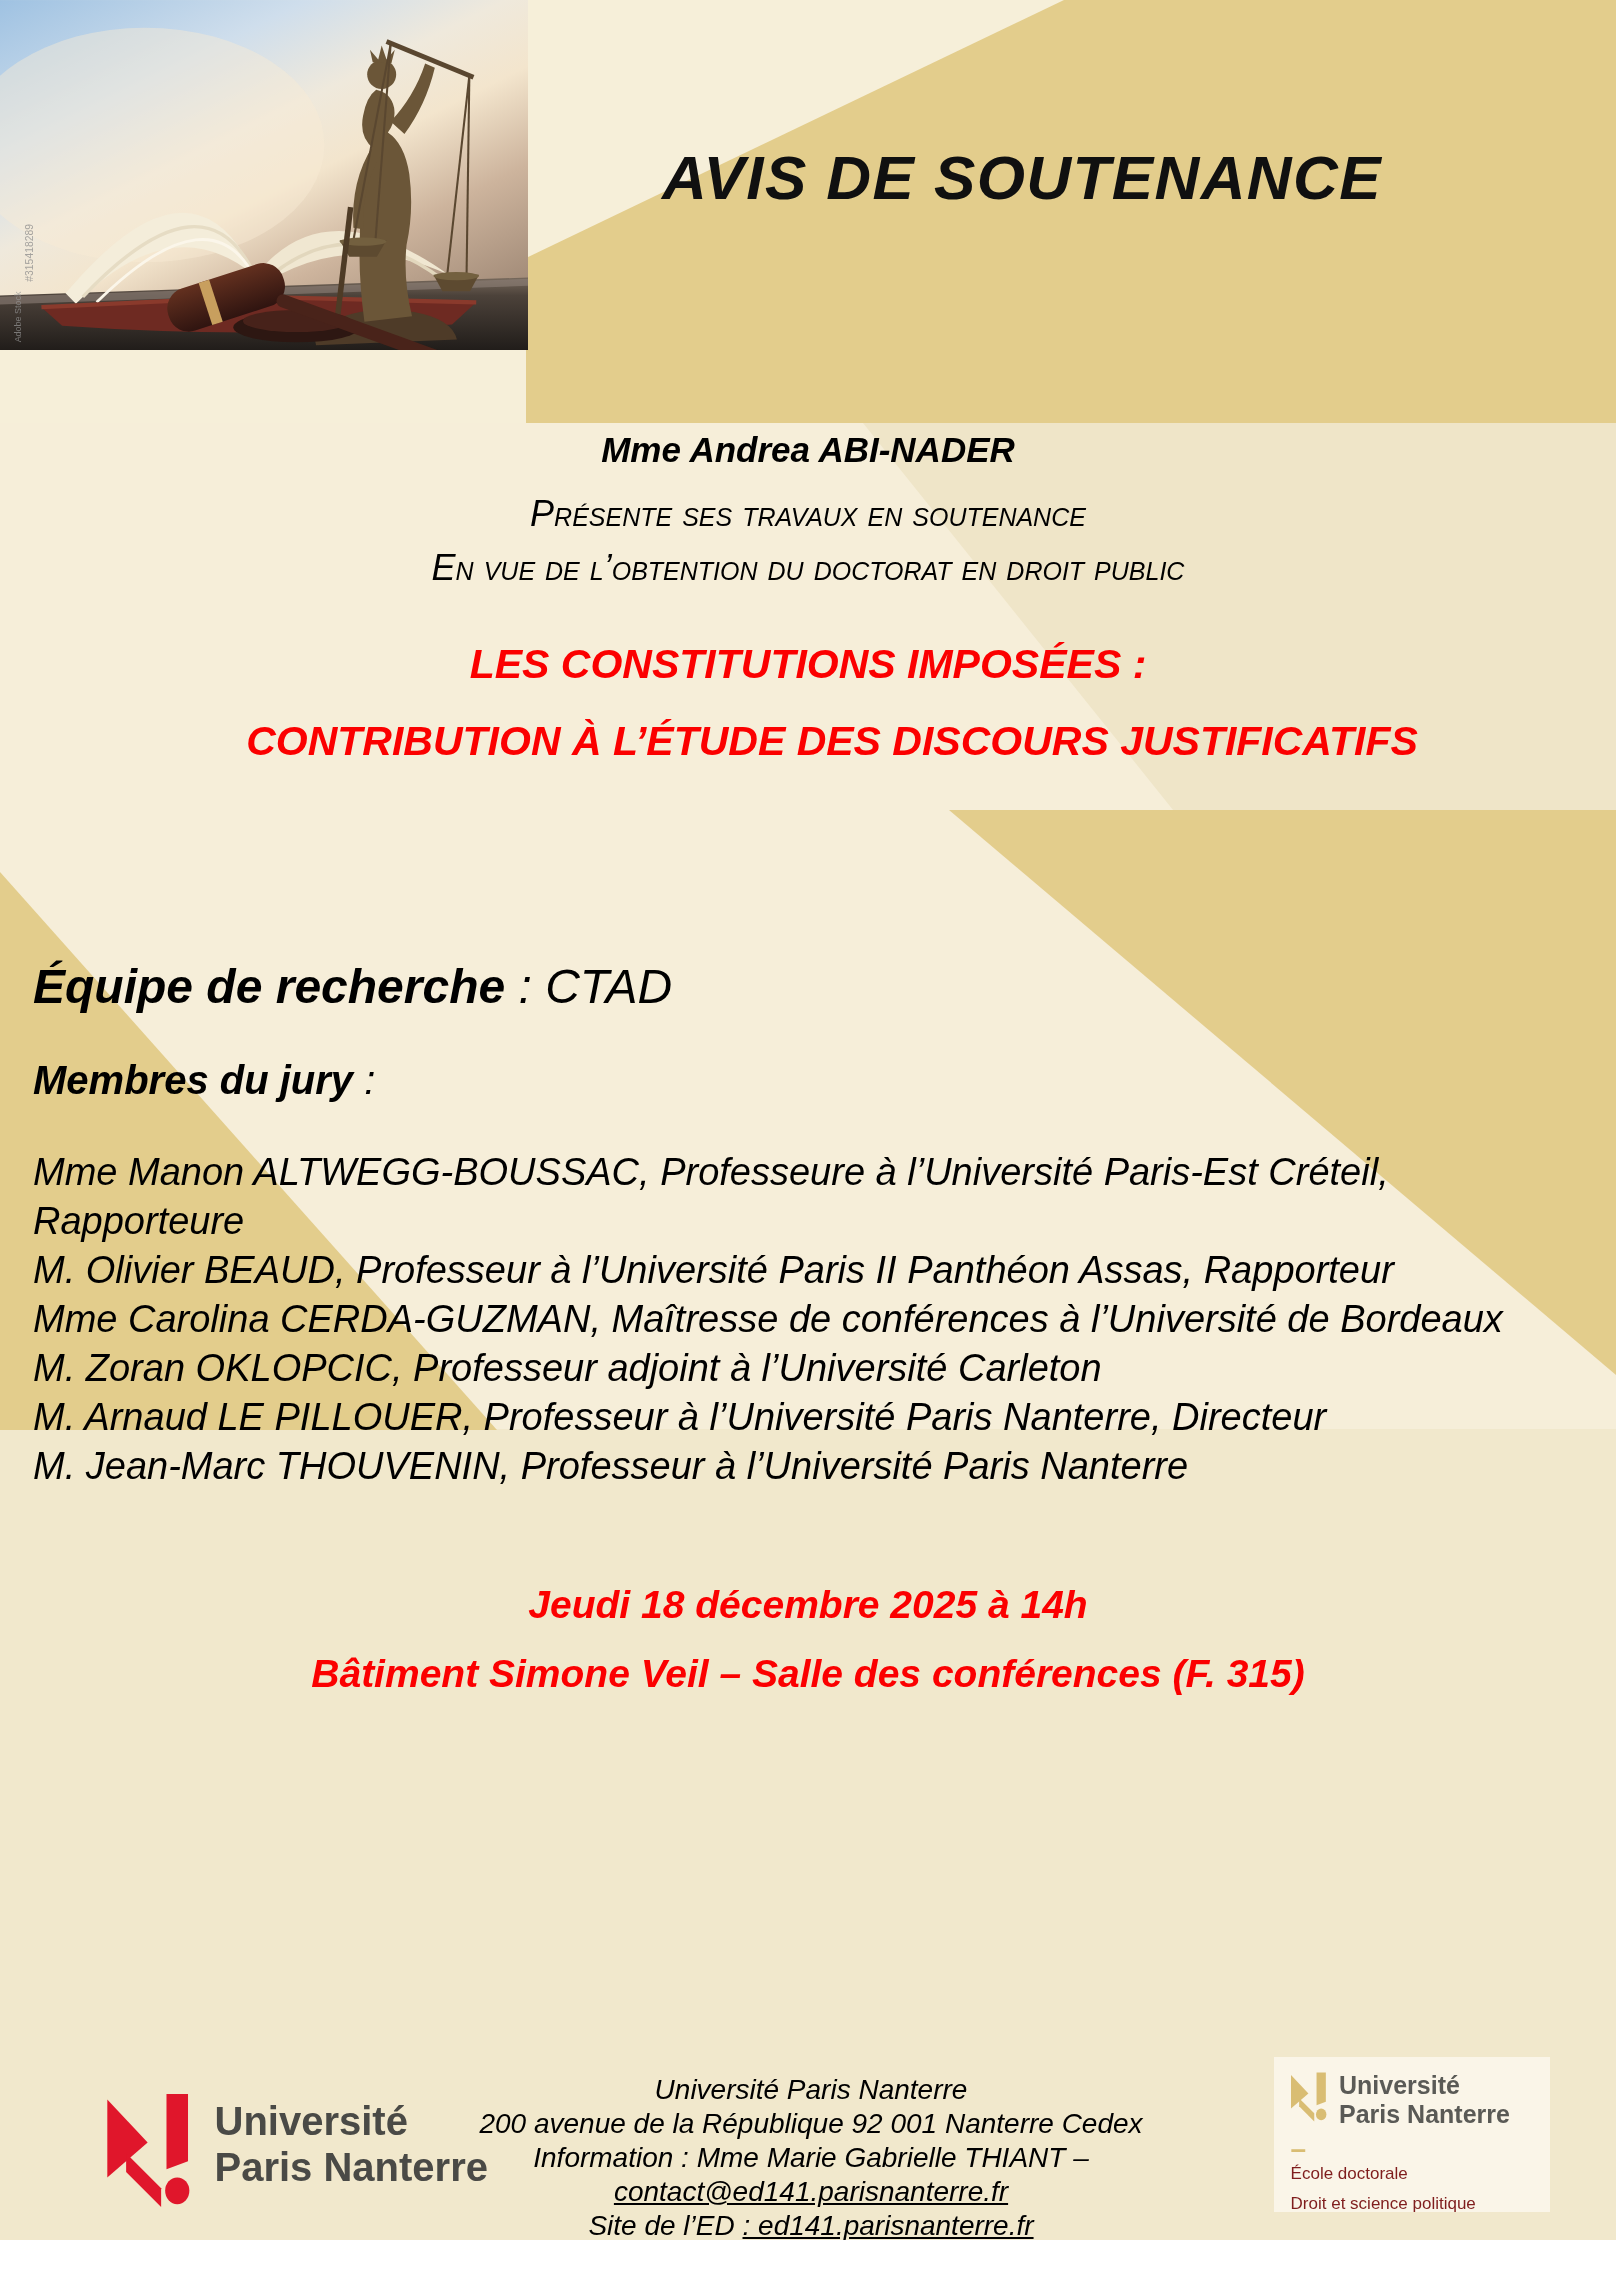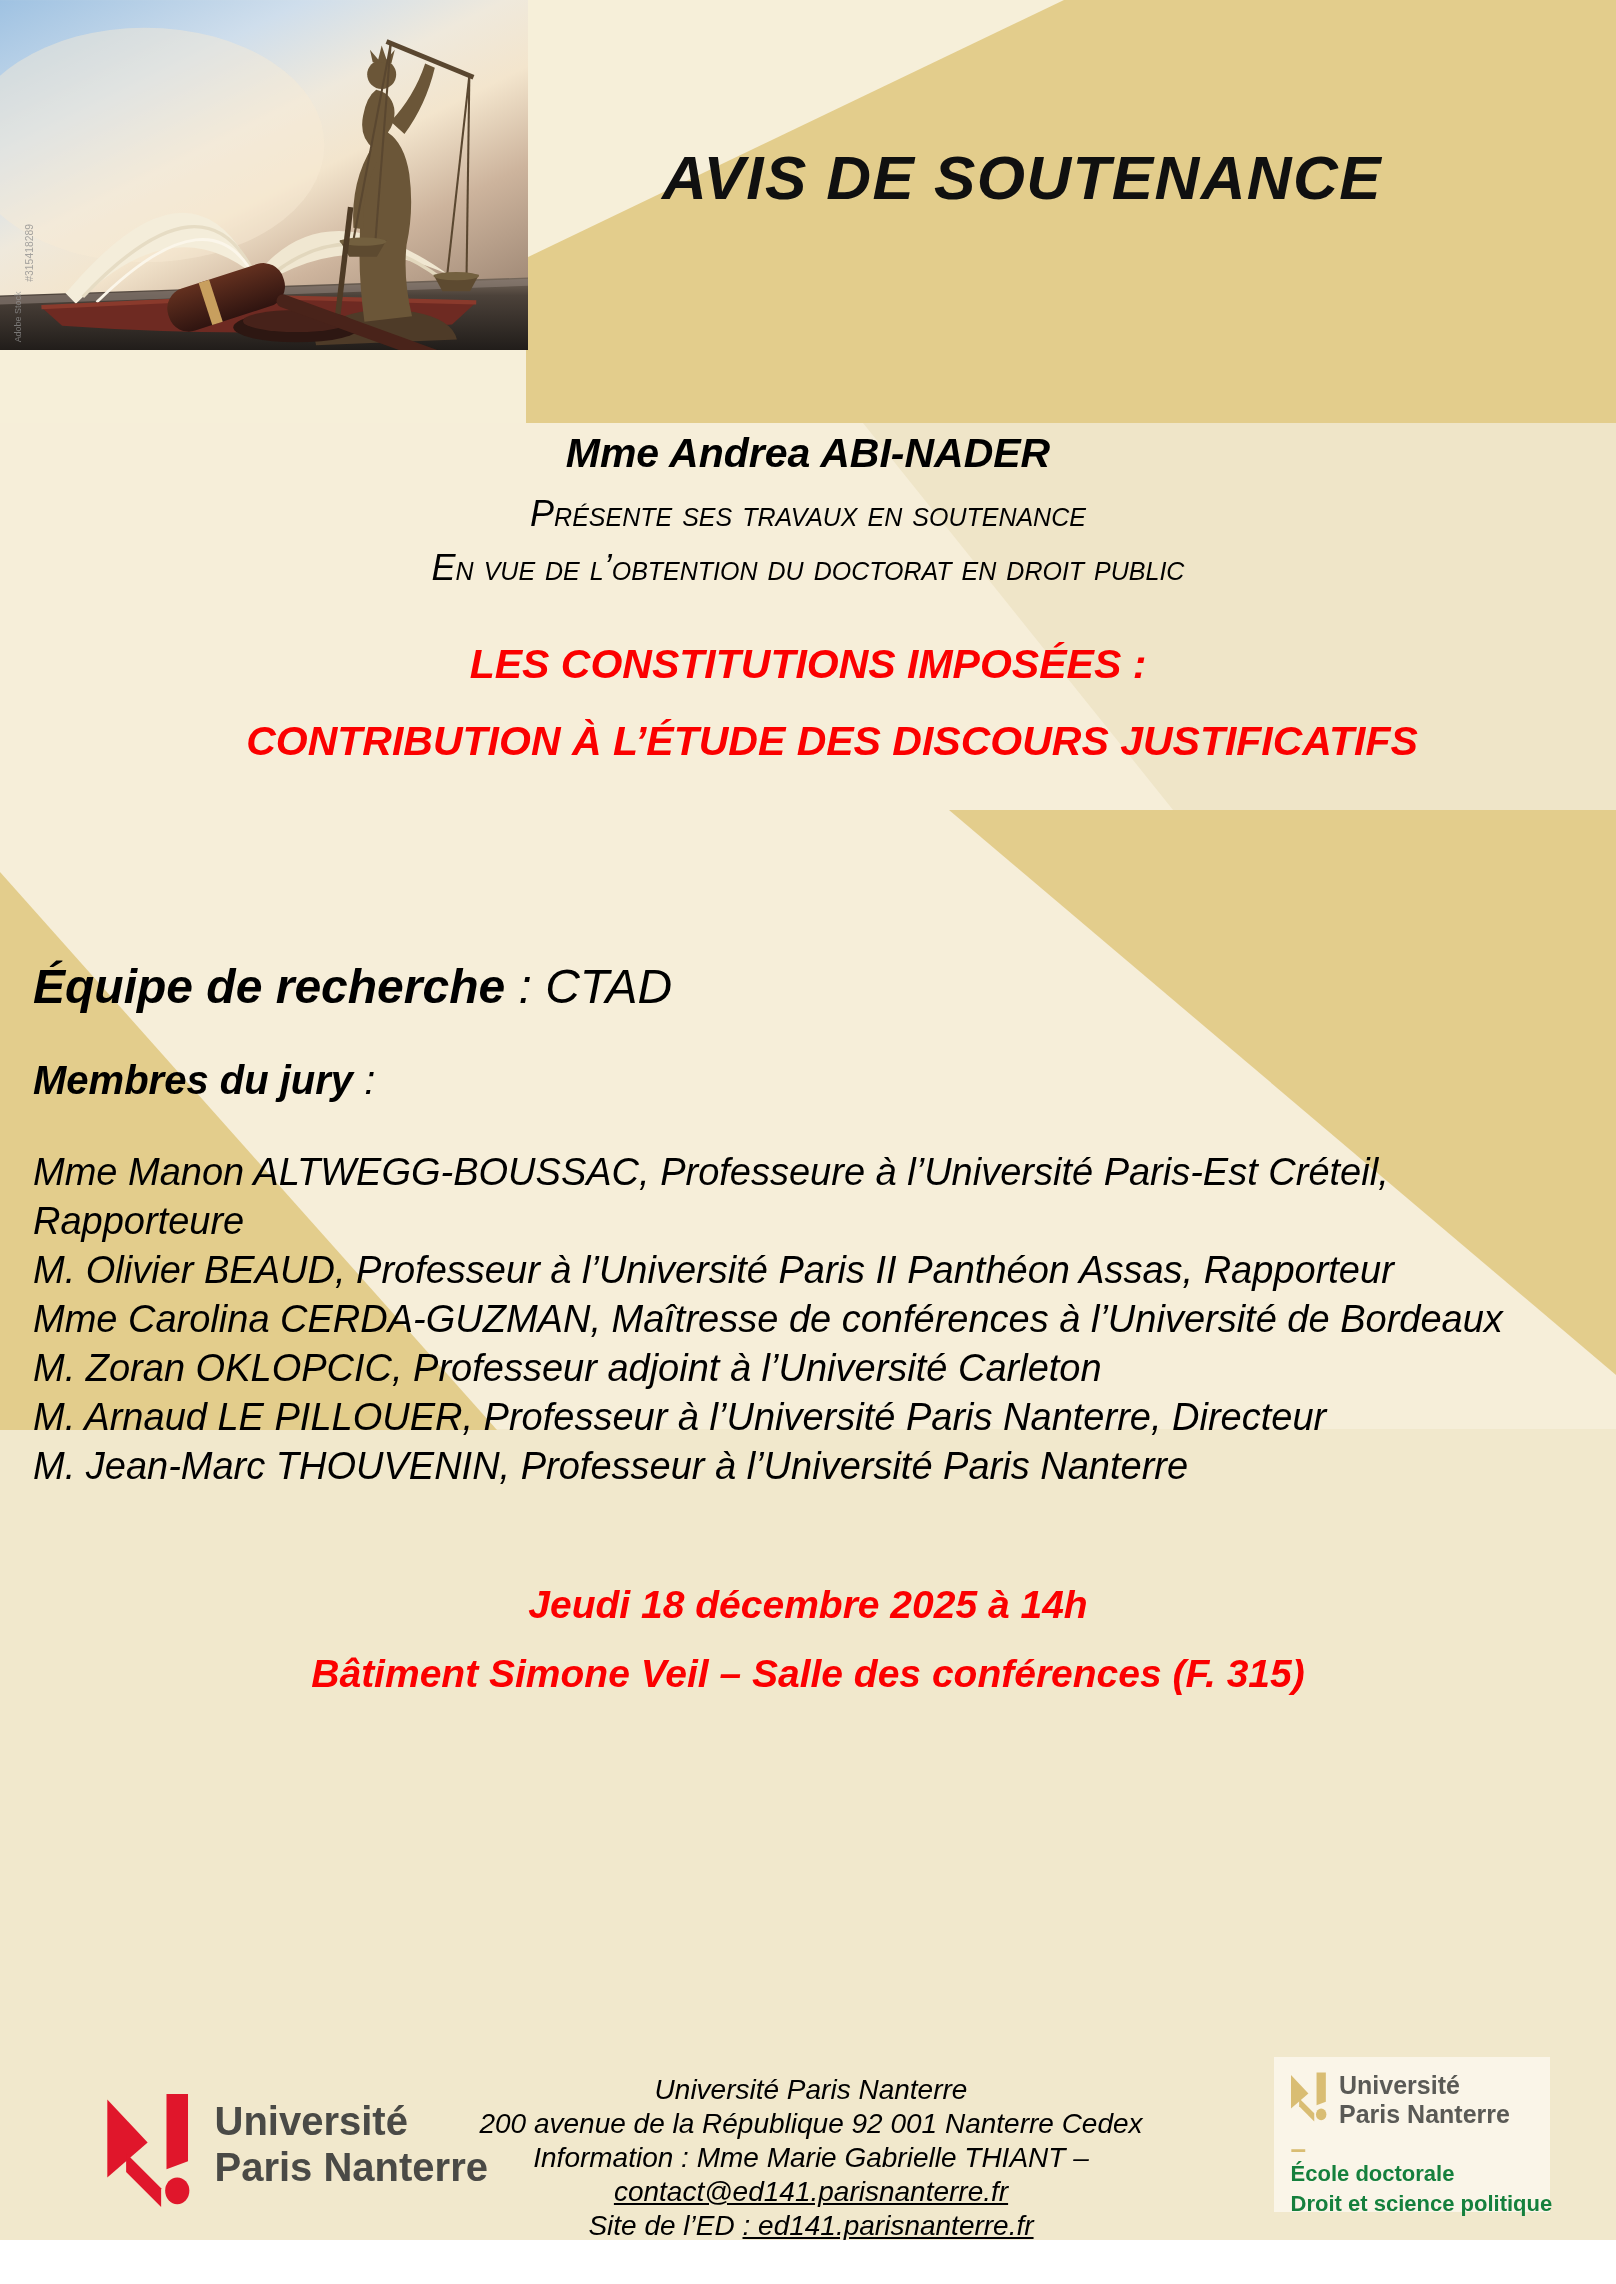--- a/index.html
+++ b/index.html
@@ -30,21 +30,21 @@
   }
   
   .photo{position:absolute;left:0;top:0;width:528px;height:350px;overflow:hidden;}
   
   .title{
     position:absolute;left:428px;right:0;top:142px;text-align:center;
     font-size:62px;font-weight:bold;font-style:italic;color:#101010;letter-spacing:1.4px;
     white-space:nowrap;
   }
   .center-line{position:absolute;left:0;right:0;text-align:center;white-space:nowrap;}
-  .name{top:430px;font-size:41px;font-weight:bold;font-style:italic;}
+  .name{top:430px;font-size:35px;font-weight:bold;font-style:italic;}
   .caps1{top:493px;font-size:36px;font-style:italic;font-variant:small-caps;}
   .caps2{top:547px;font-size:36px;font-style:italic;font-variant:small-caps;}
   .red-thesis{font-size:41px;font-weight:bold;font-style:italic;color:#fb0000;}
   .red1{top:641px;}
   .red2{top:718px;padding-left:48px;}
   .left-line{position:absolute;left:33px;font-style:italic;white-space:nowrap;}
   .team{top:959px;font-size:48px;}
   .jurylabel{top:1058px;font-size:40px;}
   .lbl{font-weight:bold;}
   .jury{position:absolute;left:33px;top:1148px;width:1568px;font-style:italic;font-size:38px;line-height:49px;}
@@ -59,21 +59,21 @@
   .f-center{position:absolute;left:6px;right:0;top:2073px;text-align:center;font-style:italic;font-size:28px;line-height:34px;}
   .f-center .u{text-decoration:underline;}
   .f-right{
     position:absolute;left:1274px;top:2057px;width:276px;height:155px;background:#faf5e8;
     box-sizing:border-box;padding:15px 0 0 16.6px;
   }
   .f-right .row1{display:flex;align-items:flex-start;}
   .f-right .nlogo{width:36px;height:50px;flex:0 0 auto;}
   .f-right .rtxt{margin-left:12.4px;margin-top:-1.4px;font-weight:600;color:#5a5a56;font-size:25px;line-height:29px;white-space:nowrap;}
   .f-right .dash{color:#d9bd73;font-weight:bold;font-size:28px;line-height:21px;margin-top:9.7px;}
-  .f-right .gold-line{color:#15803d;font-weight:bold;font-size:22px;line-height:30px;white-space:nowrap;}
+  .f-right .gold-line{color:#7f1d1d;font-weight:normal;font-size:17px;line-height:30px;white-space:nowrap;}
 </style>
 </head>
 <body>
 
 <div class="page">
 
   <div class="band-upper"></div>
   <div class="gold-top"></div>
   <div class="band-mid"></div>
   <div class="band-mid-light"></div>

